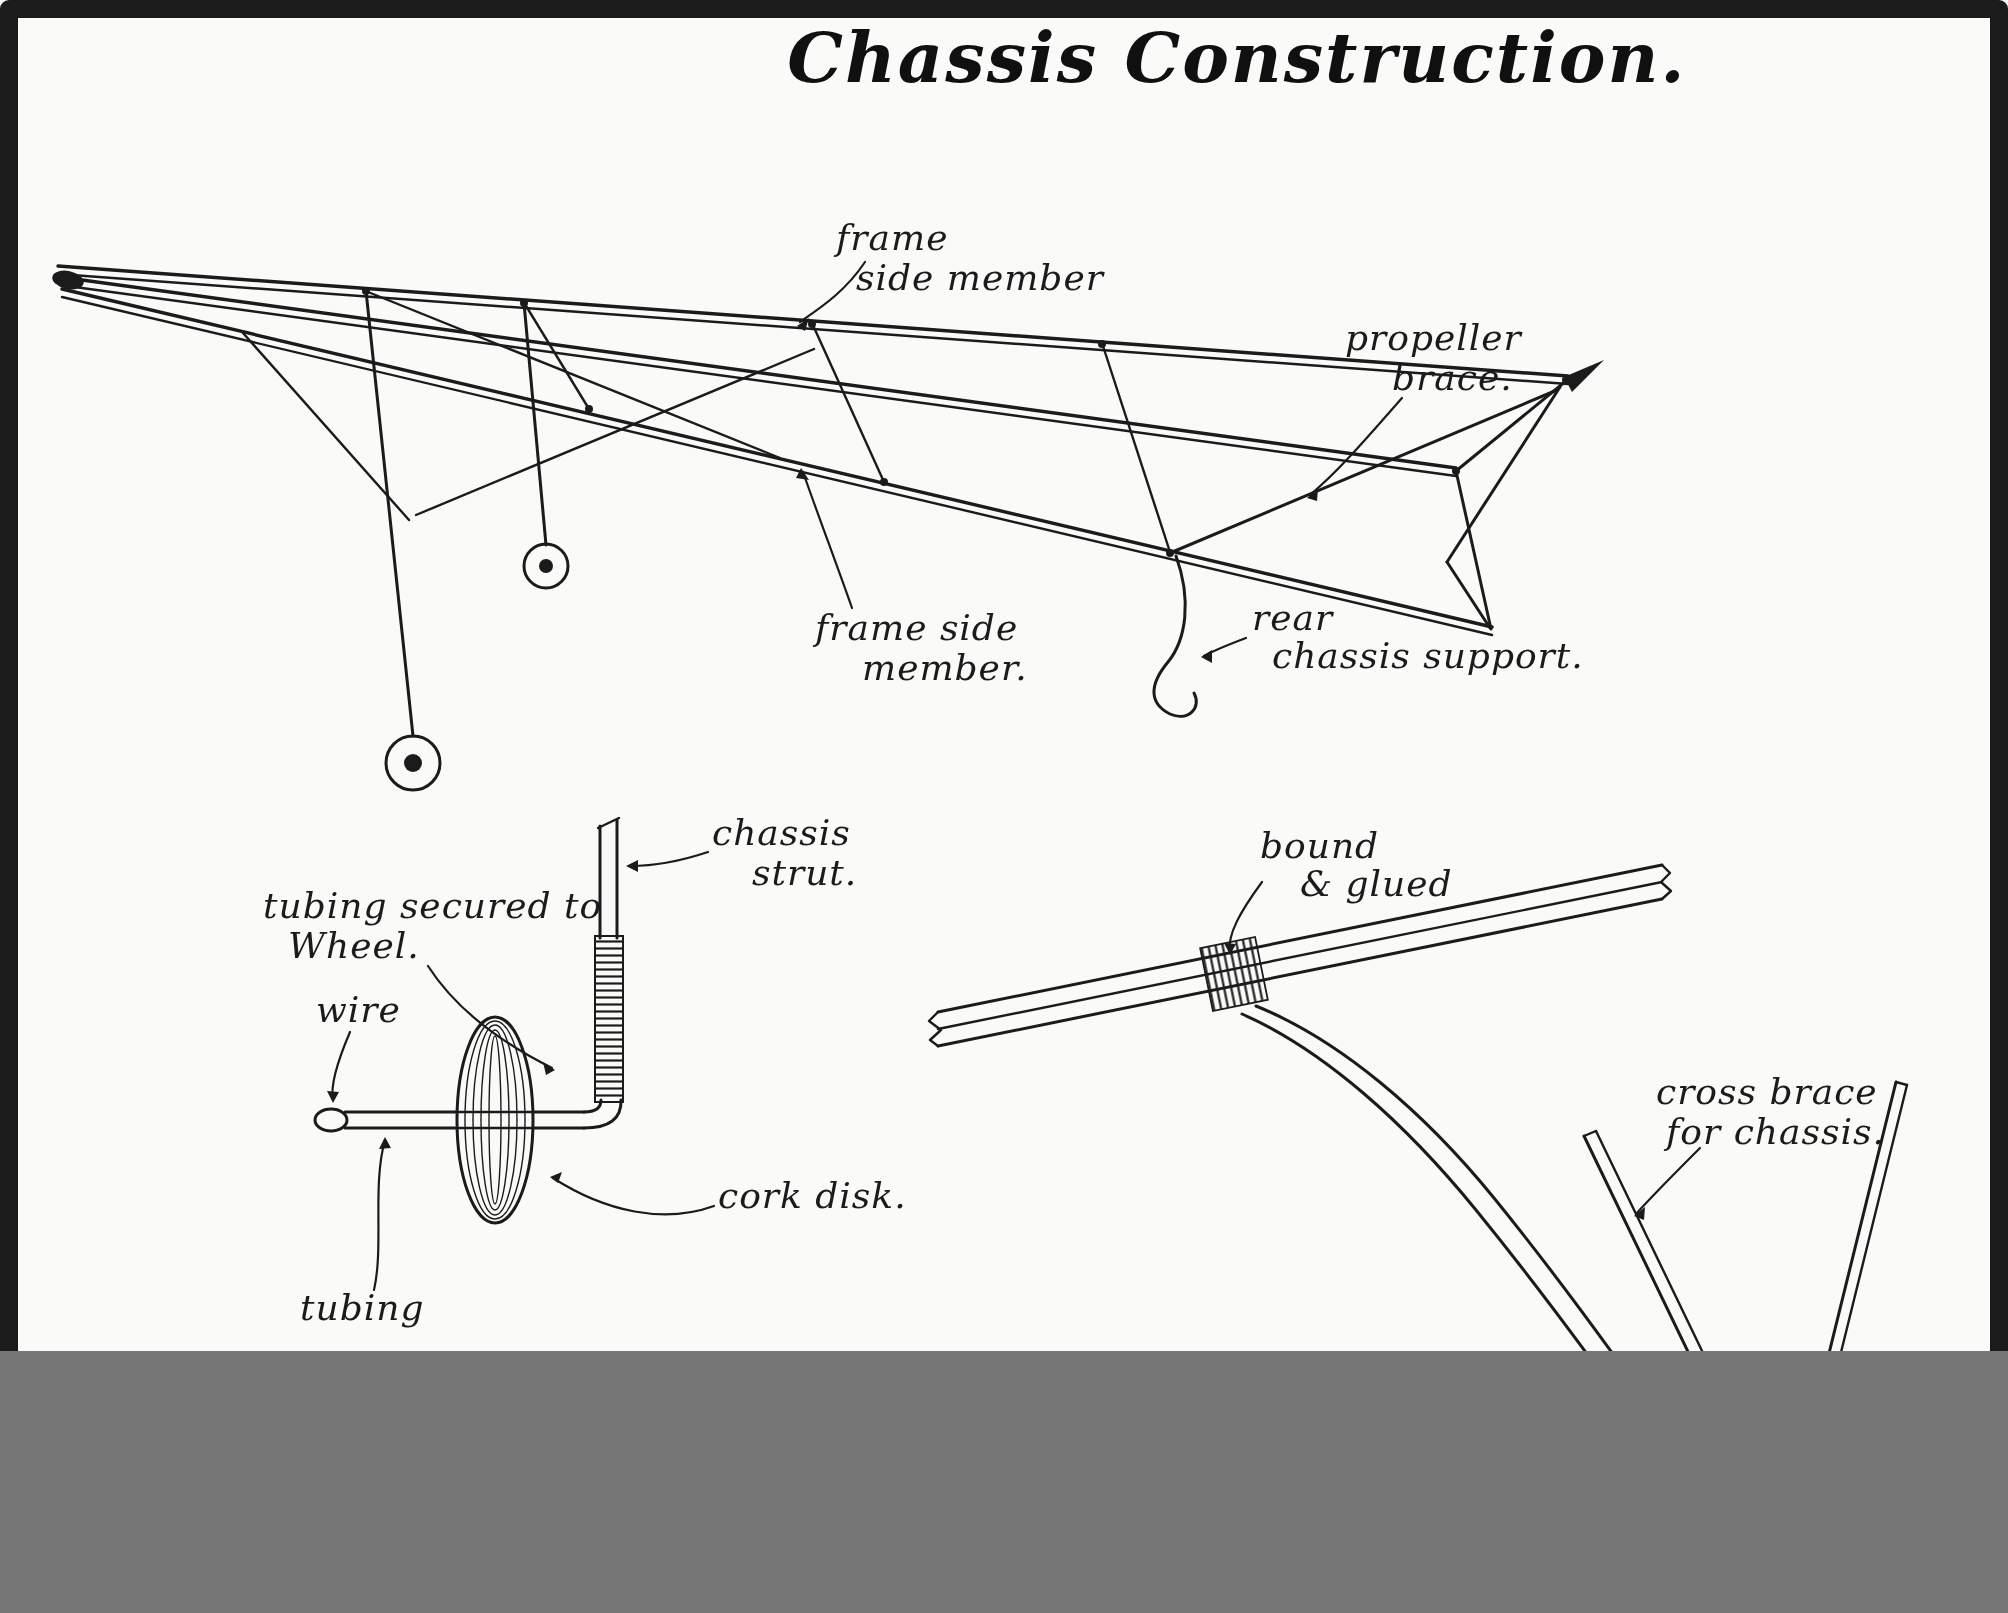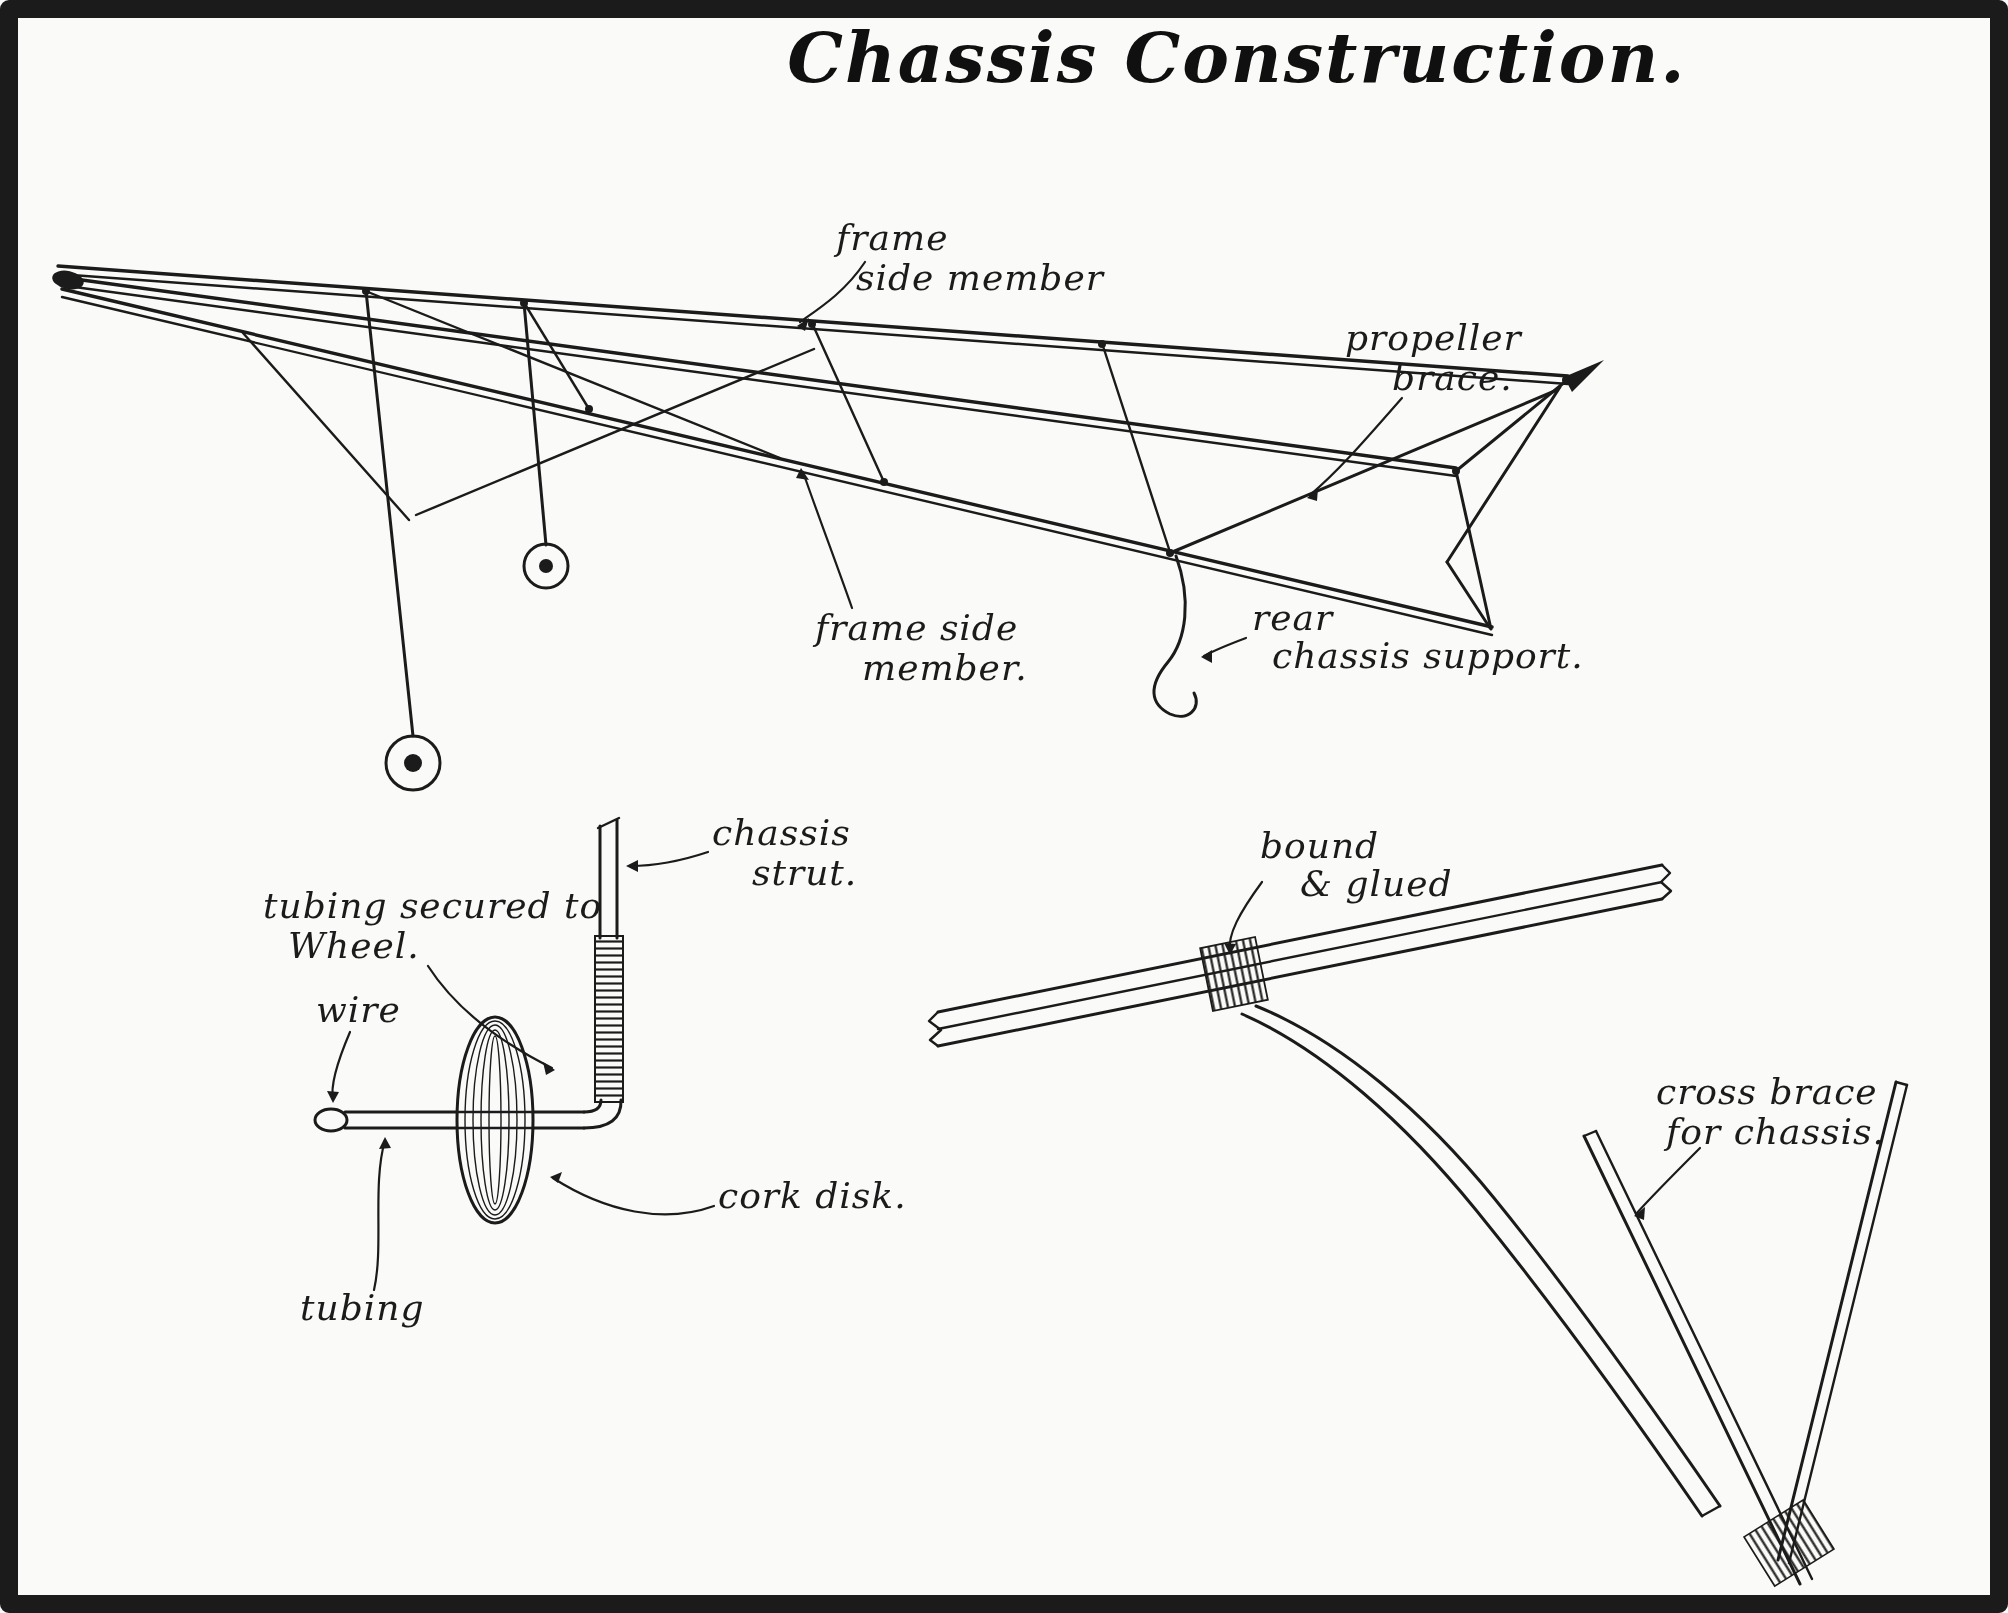--- a/index.html
+++ b/index.html
@@ -1,17 +1,17 @@
 <!DOCTYPE html>
 <html><head>
 <meta charset="utf-8">
 <title>Chassis Construction</title>
 <style>
   html,body{margin:0;padding:0;background:#777;}
-  .page{position:relative;width:2008px;height:1613px;background:#fafaf8;overflow:hidden;}
+  .page{position:relative;width:2008px;height:1351px;background:#fafaf8;overflow:hidden;}
   svg{display:block;}
   .ink{stroke:#1b1b1b;fill:none;stroke-linecap:round;stroke-linejoin:round;}
   .w4{stroke-width:3.4;}
   .w3{stroke-width:3.0;}
   .w2{stroke-width:2.4;}
   .leader{stroke-width:2.2;}
   .fill-ink{fill:#1b1b1b;stroke:none;}
   .lbl{font:italic 36px "DejaVu Serif", serif;fill:#1b1b1b;letter-spacing:1px;}
   .ttl{font:italic bold 70px "DejaVu Serif", serif;fill:#101010;letter-spacing:2px;}
 </style>

